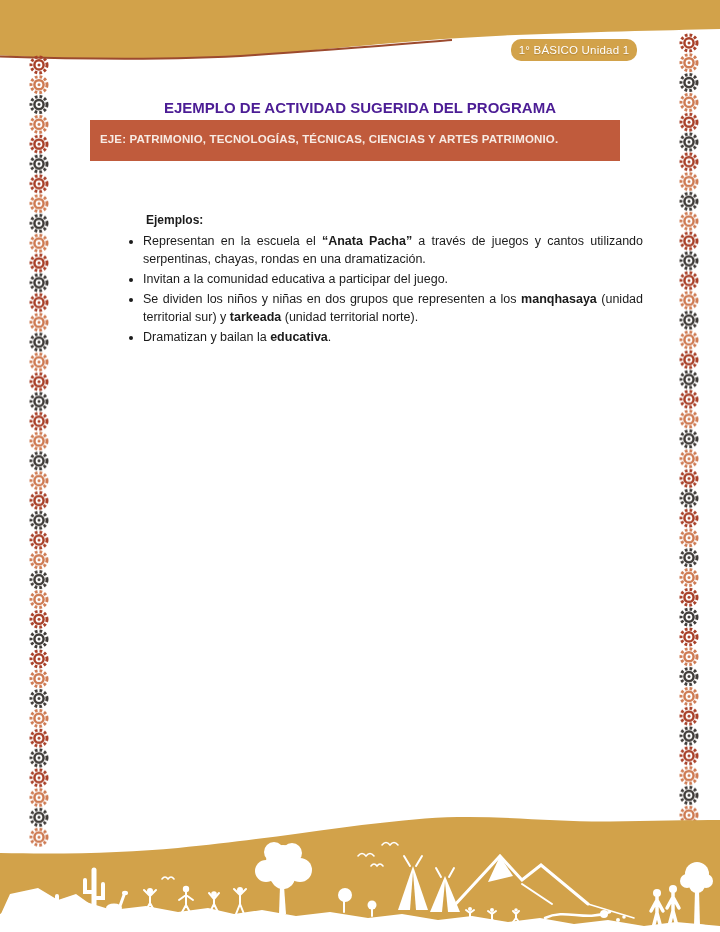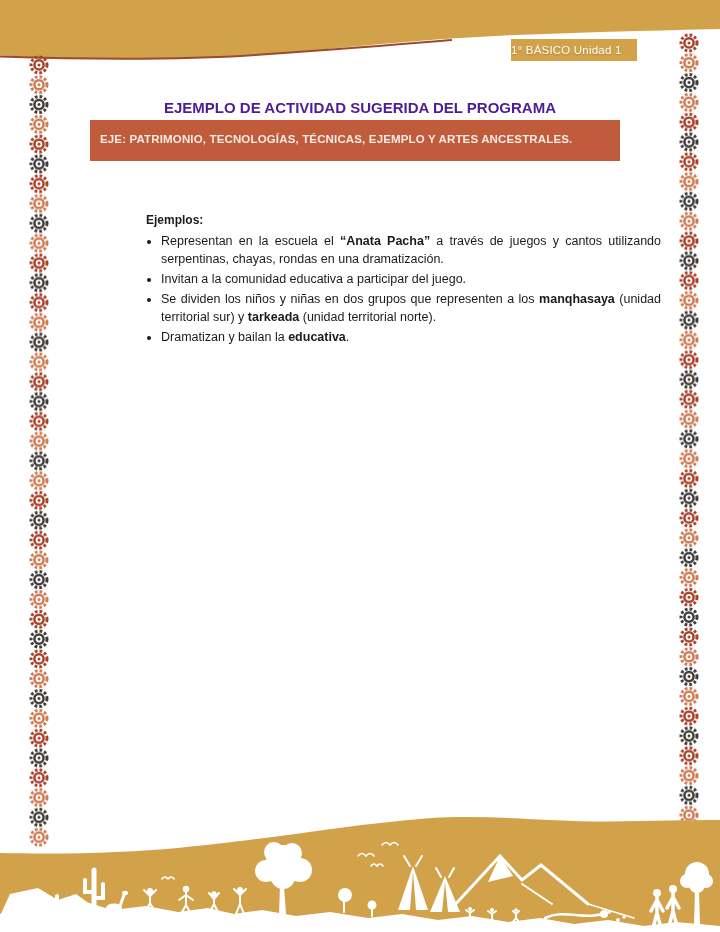--- a/index.html
+++ b/index.html
@@ -11,24 +11,24 @@
     overflow:hidden;
     color:#1b1b1b;
   }
   .deco-layer { position:absolute; top:0; left:0; z-index:0; }
   .content-layer { position:absolute; top:0; left:0; width:720px; height:932px; z-index:1; }
 
   .unit-badge {
     position:absolute; top:39px; left:511px;
     width:126px; height:22px;
     background:#D2A24A;
-    border-radius:0;
+    border-radius:10px;
     color:#ffffff;
     font-size:11.5px;
-    display:flex; align-items:center; justify-content:flex-start;
+    display:flex; align-items:center; justify-content:center;
     text-shadow:0 1px 1px rgba(120,80,20,.35);
     letter-spacing:.2px;
   }
 
   .doc-title {
     position:absolute; top:89px; left:0; width:720px;
     text-align:center;
     font-size:15px; font-weight:bold; color:#4c1d95;
   }
 
@@ -52,21 +52,21 @@
   .activity-label { color:#2DA44E; font-weight:bold; }
 
   .examples-heading {
     position:absolute; top:213px; left:101px;
     font-size:12px; font-weight:bold;
     margin:0;
     padding-left:45px;
   }
 
   .bullet-list {
-    position:absolute; top:232px; left:139px;
+    position:absolute; top:232px; left:121px;
     width:500px;
     margin:0; padding:0 0 0 22px;
     font-size:12.5px;
     list-style:disc outside;
   }
   .bullet-list li {
     text-align:justify;
     line-height:18px;
     margin:0 0 2px 0;
   }
@@ -212,21 +212,21 @@
 
 <div class="content-layer">
 
   <div class="unit-badge">
     <span>1° BÁSICO Unidad 1</span>
   </div>
 
   <h1 class="doc-title">EJEMPLO DE ACTIVIDAD SUGERIDA DEL PROGRAMA</h1>
 
   <div class="eje-banner">
-    <span>EJE: PATRIMONIO, TECNOLOGÍAS, TÉCNICAS, EJEMPLO Y ARTES ANCESTRALES.</span>
+    <span>EJE: PATRIMONIO, TECNOLOGÍAS, TÉCNICAS, CIENCIAS Y ARTES PATRIMONIO.</span>
   </div>
 
 
   <p class="examples-heading">Ejemplos:</p>
 
   <ul class="bullet-list">
     <li><span>Representan en la escuela el </span><b>“Anata Pacha”</b><span> a través de juegos y cantos utilizando serpentinas, chayas, rondas en una dramatización.</span></li>
     <li><span>Invitan a la comunidad educativa a participar del juego.</span></li>
     <li><span>Se dividen los niños y niñas en dos grupos que representen a los </span><b>manqhasaya</b><span> (unidad territorial sur) y </span><b>tarkeada</b><span> (unidad territorial norte).</span></li>
     <li><span>Dramatizan y bailan la </span><b>educativa</b><span>.</span></li>

